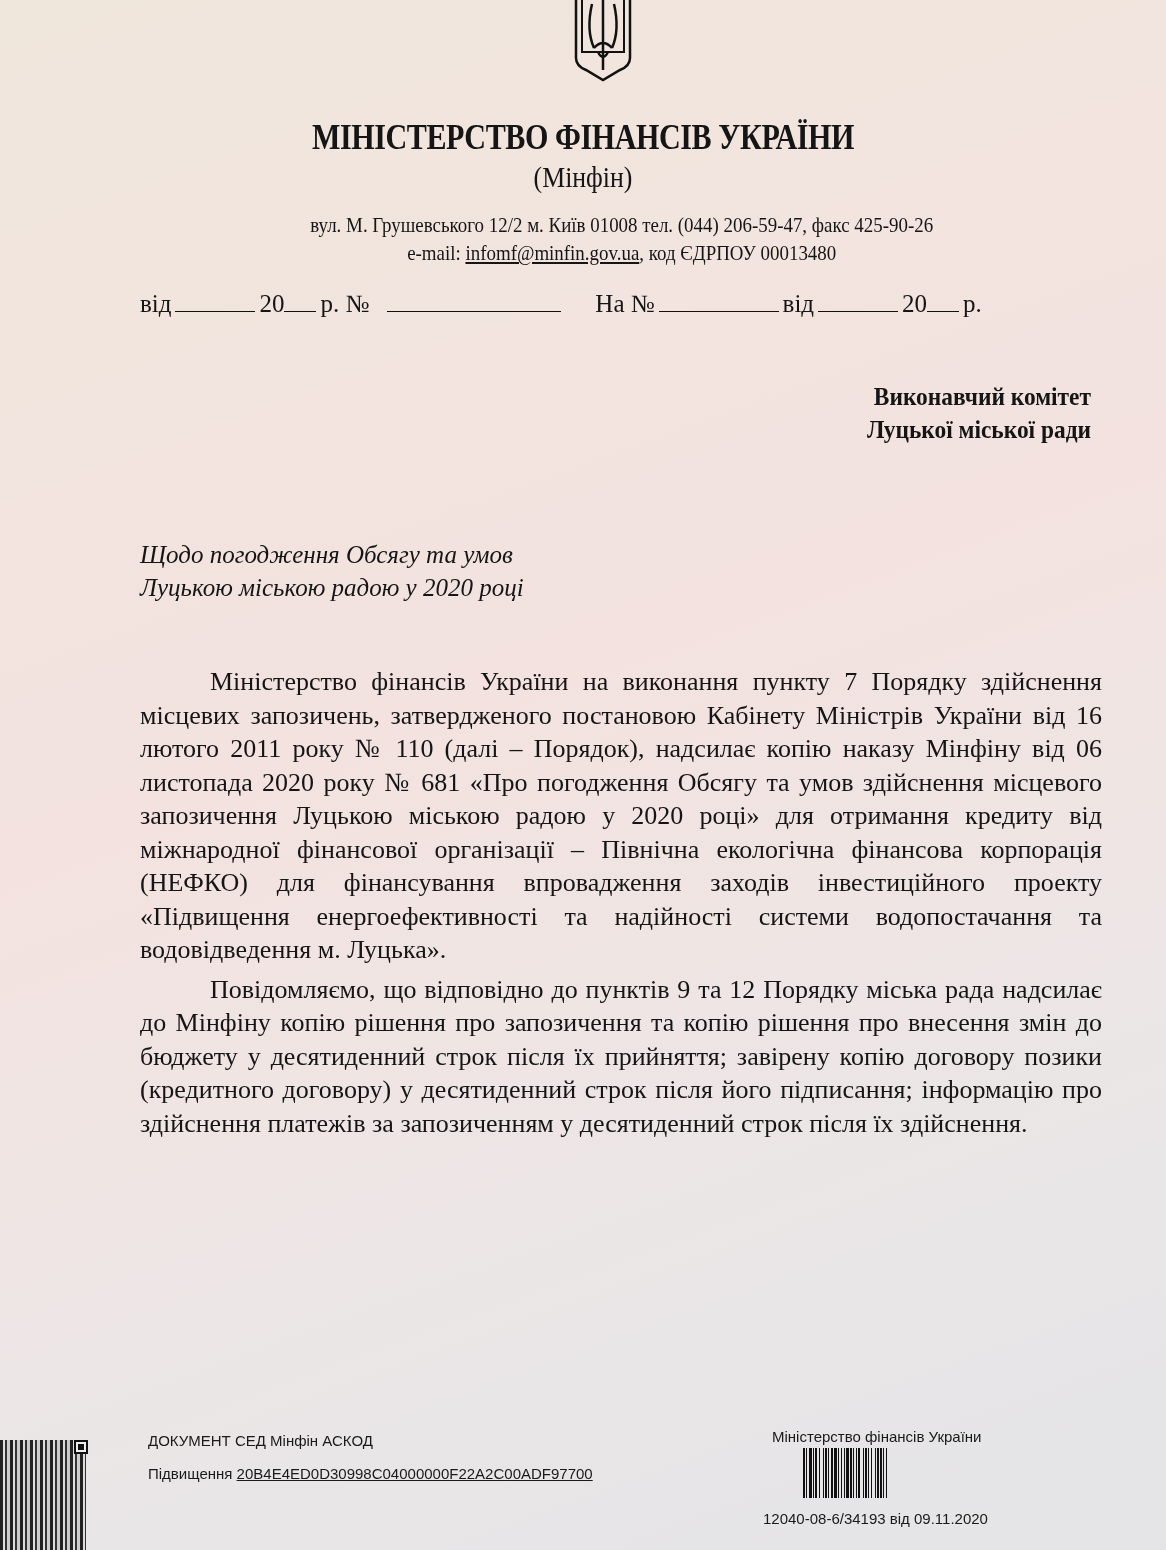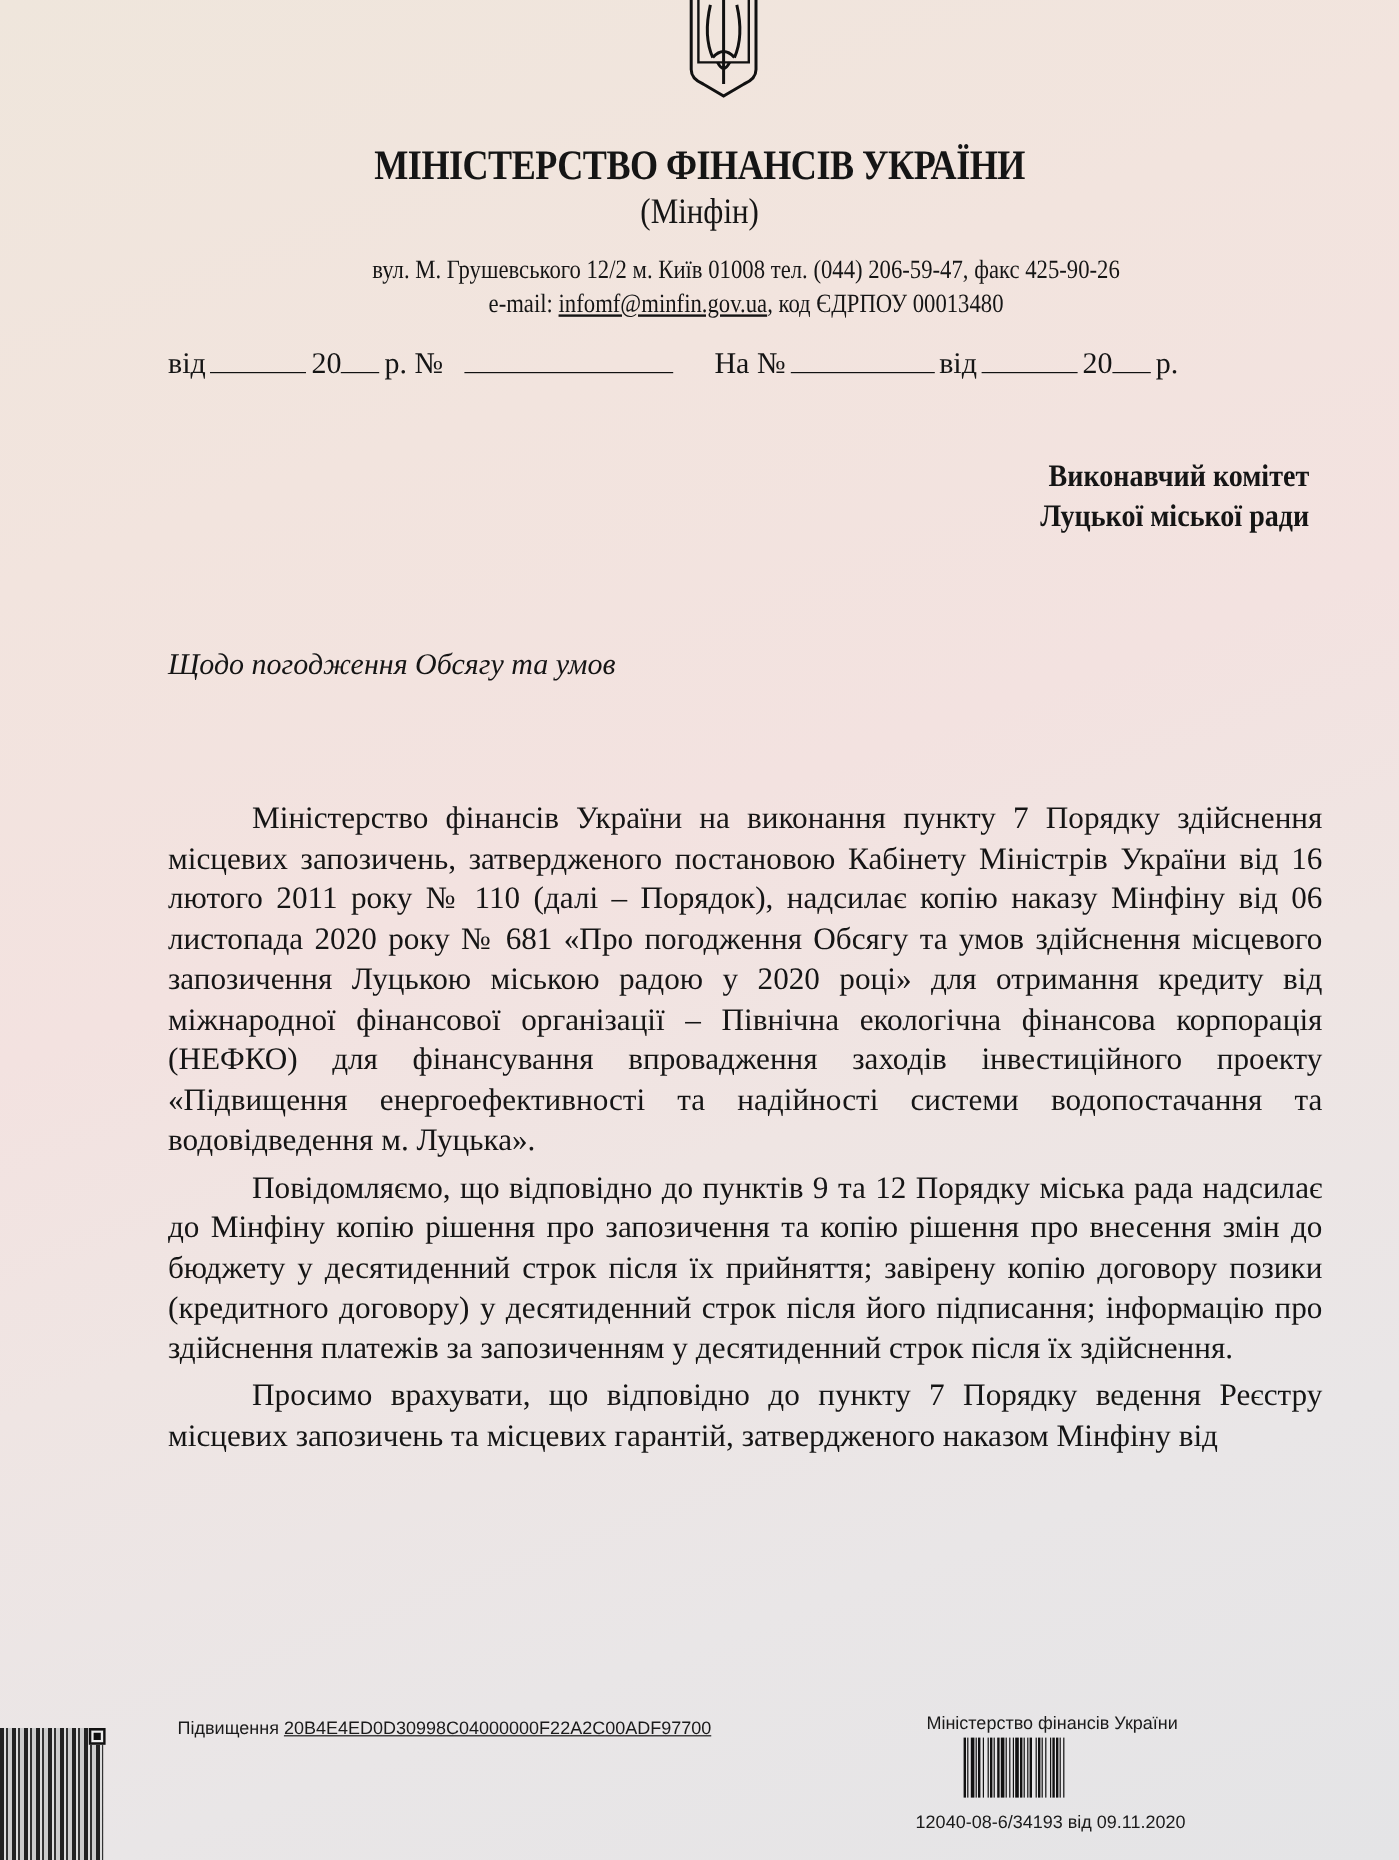--- a/index.html
+++ b/index.html
@@ -66,32 +66,33 @@
   <span>р.</span>
 </div>
 
 <div class="abs addressee">
   <div>Виконавчий комітет</div>
   <div>Луцької міської ради</div>
 </div>
 
 <div class="abs subject">
   <div>Щодо погодження Обсягу та умов</div>
+  <div>Луцькою міською радою у 2020 році</div>
 </div>
 
 <div class="abs body-text">
   <p>Міністерство фінансів України на виконання пункту 7 Порядку здійснення місцевих запозичень, затвердженого постановою Кабінету Міністрів України від 16 лютого 2011 року № 110 (далі – Порядок), надсилає копію наказу Мінфіну від 06 листопада 2020 року №  681 «Про погодження Обсягу та умов здійснення місцевого запозичення Луцькою міською радою у 2020 році» для отримання кредиту від міжнародної фінансової організації – Північна екологічна фінансова корпорація (НЕФКО) для фінансування впровадження заходів інвестиційного проекту «Підвищення енергоефективності та надійності системи водопостачання та водовідведення м. Луцька».</p>
   <p>Повідомляємо, що відповідно до пунктів 9 та 12 Порядку міська рада надсилає до Мінфіну копію рішення про запозичення та копію рішення про внесення змін до бюджету у десятиденний строк після їх прийняття; завірену копію договору позики (кредитного договору) у десятиденний строк після його підписання; інформацію про здійснення платежів за запозиченням у десятиденний строк після їх здійснення.</p>
-  <p>Просимо врахувати, що відповідно до пункту 7 Порядку ведення Реєстру місцевих запозичень та місцевих гарантій, затвердженого наказом Мінфіну від</p>
 </div>
 
 <div class="abs qr"></div>
 <div class="abs qr-finder"></div>
 
 <div class="abs footer-left">
+  <div class="head">ДОКУМЕНТ СЕД Мінфін АСКОД</div>
   <div>
     <span>Підвищення </span><span class="u">20B4E4ED0D30998C04000000F22A2C00ADF97700</span>
   </div>
 </div>
 
 <div class="abs footer-right">Міністерство фінансів України</div>
 <div class="abs barcode" id="barcode">
     <span style="width: 2px; background: rgb(17, 17, 17);"></span>
     <span style="width: 1px; background: transparent;"></span>
     <span style="width: 1px; background: rgb(17, 17, 17);"></span>

